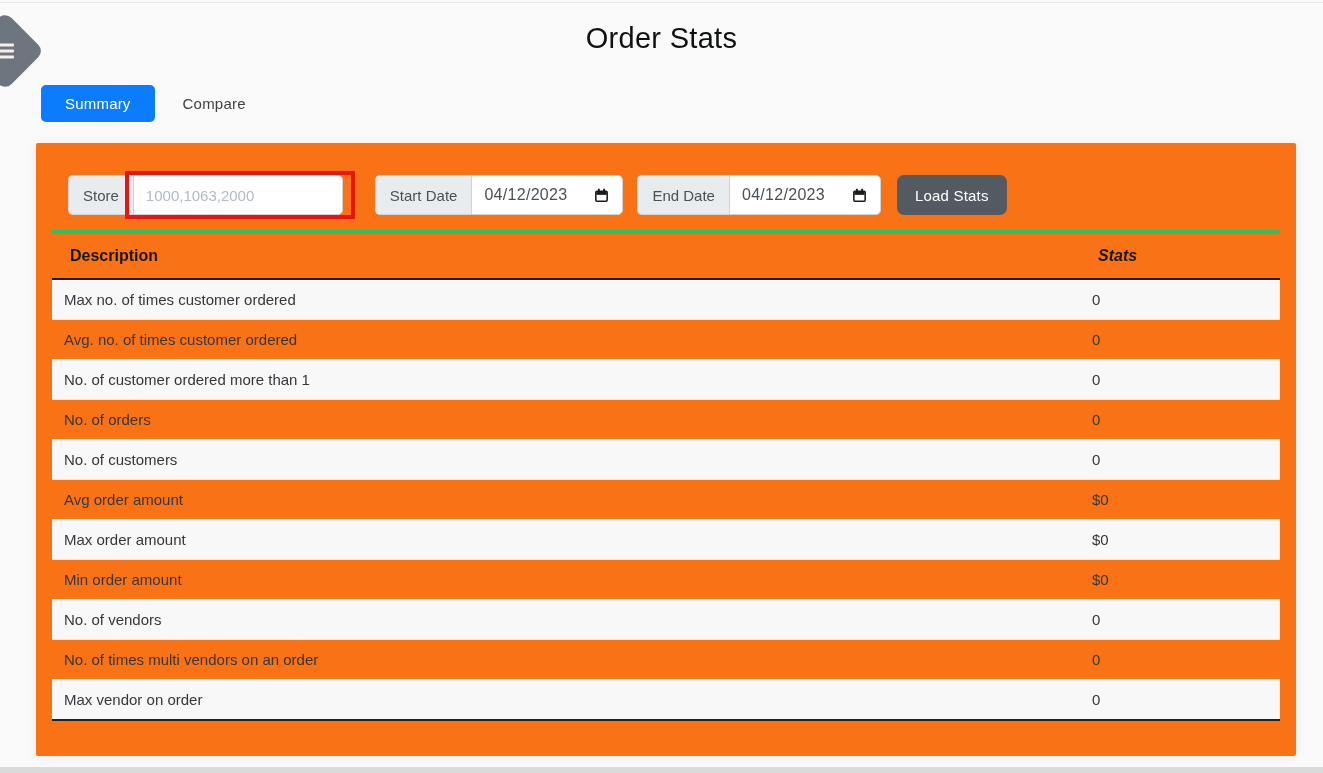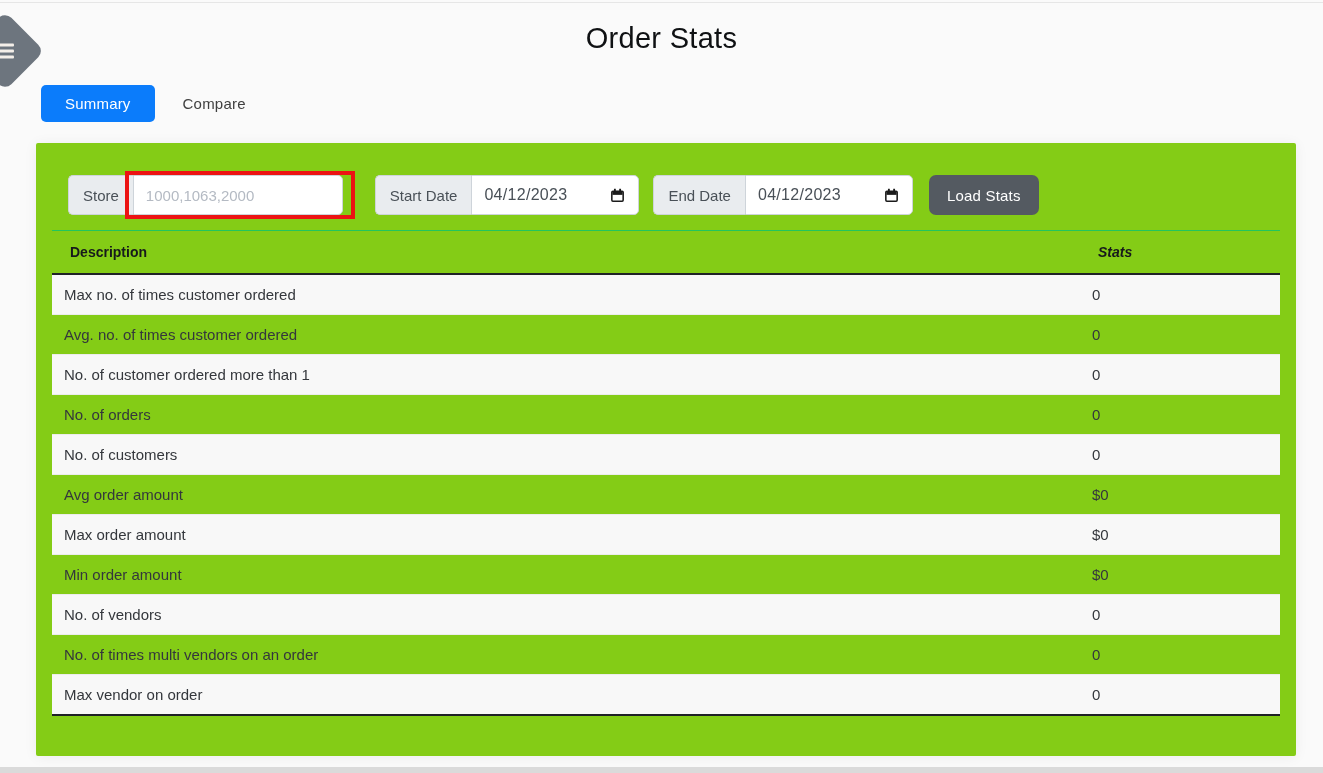--- a/index.html
+++ b/index.html
@@ -34,21 +34,21 @@
   .tab {
     border:none; font-family:inherit; font-size:15px; cursor:pointer;
     background:transparent; letter-spacing:.2px;
   }
   .tab.active {
     background:#0b7cfb; color:#fff; padding:10px 24px; border-radius:5px;
   }
   .tab.plain { color:#404040; padding:10px 4px; }
 
   .card {
-    background:#84cc16; margin:21px 27px 0 36px; height:613px;
+    background:#f97316; margin:21px 27px 0 36px; height:613px;
     box-shadow:0 1px 14px rgba(0,0,0,.06); border-radius:2px;
     padding:32px 16px 0 16px;
   }
 
   .filter-row { display:flex; align-items:center; margin-left:16px; height:40px; }
   .input-group { display:flex; align-items:stretch; height:40px; }
   .ig-label {
     background:#e9ecef; border:1px solid #ced4da; border-right:none;
     color:#495057; font-size:15px; display:flex; align-items:center;
     padding:0 14px; border-radius:5px 0 0 5px; white-space:nowrap;
@@ -57,40 +57,40 @@
   .store-input {
     width:210px; height:40px; border:1px solid #ced4da; border-radius:0 5px 5px 0;
     font-family:inherit; font-size:15px; color:#495057; padding:0 12px; outline:none;
   }
   .store-input::placeholder { color:#b4bac3; opacity:1; }
   .red-box {
     position:absolute; left:-8px; top:-4px; right:-12px; bottom:-4px;
     border:4px solid #ec1313; pointer-events:none; z-index:4;
   }
   .date-field {
-    width:168px; border:1px solid #ced4da; border-radius:0 5px 5px 0;
+    width:152px; border:1px solid #ced4da; border-radius:0 5px 5px 0;
     display:flex; align-items:center; justify-content:space-between;
     padding:0 12px; cursor:pointer; background:#fff;
   }
   .date-value { font-size:16px; color:#495057; letter-spacing:.3px; }
   .cal-icon { display:flex; align-items:center; cursor:pointer; }
 
   .gap-a { width:32px; } .gap-b { width:14px; } .gap-c { width:16px; }
 
   .load-btn {
     background:#545a61; color:#fff; border:none; border-radius:7px;
     font-family:Liberation Sans, sans-serif; font-size:15px; padding:0 18px; height:40px;
     cursor:pointer; letter-spacing:.2px;
   }
 
   table { width:100%; border-collapse:collapse; margin-top:15px; font-size:15px; }
   thead th {
     text-align:left; font-weight:700; color:#17191c;
-    border-top:1px solid #22c55e; border-bottom:2px solid #1f2226;
-    padding:13px 12px 13px 18px; font-size:14px;
+    border-top:4px solid #22c55e; border-bottom:2px solid #1f2226;
+    padding:13px 12px 13px 18px; font-size:16px;
   }
   thead th.stats-col { width:200px;font-style:italic; }
   tbody { border-bottom:2px solid #1f2226; }
   tbody td {
     padding:11px 12px; border-top:1px solid #ececec; color:#34373c;
   }
   tbody tr:first-child td { border-top:none;margin-top:12px; }
   tbody tr:nth-child(odd) { background:#f8f8f8; }
 
   .bottom-strip { position:absolute; left:0; bottom:0; width:100%; height:6px; background:#dadada; }

